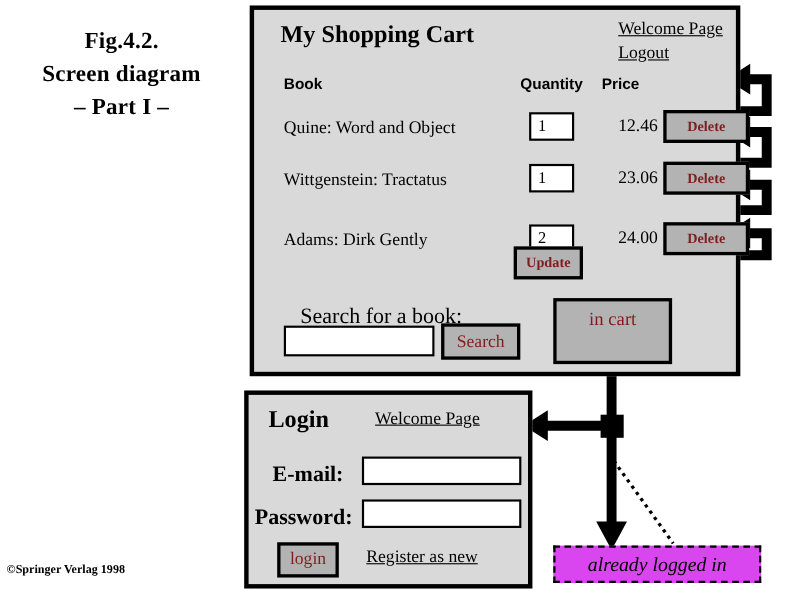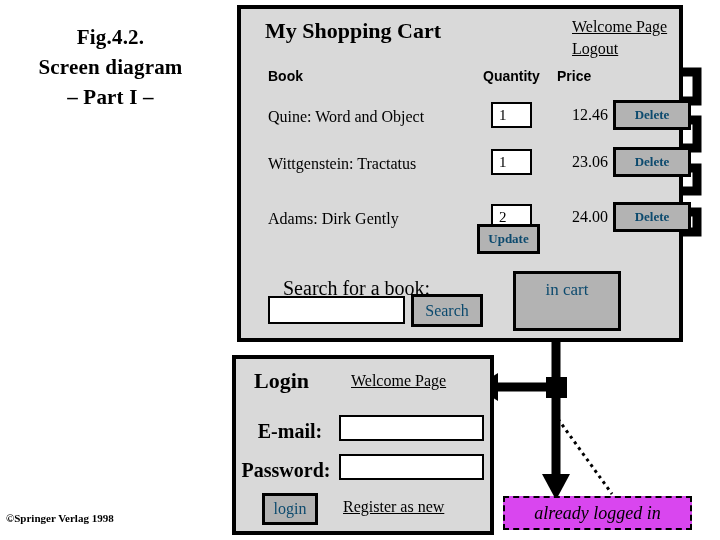--- a/index.html
+++ b/index.html
@@ -40,21 +40,20 @@
     font-size: 11px;
     white-space: nowrap;
   }
 
   
   .screen-panel {
     position: absolute;
     background: #d9d9d9;
     border: 4px solid #000000;
     box-sizing: border-box;
-    margin-left: 10px;
   }
 
   
   #cart-panel {
     left: 227px;
     top: 5px;
     width: 446px;
     height: 337px;
   }
   #cart-title {
@@ -125,21 +124,21 @@
     white-space: nowrap;
   }
 
   
   .ui-button {
     position: absolute;
     background: #b3b3b3;
     border: 3px solid #000000;
     box-sizing: border-box;
     font-family: "Liberation Serif", serif;
-    color: #0c4a6e;
+    color: #7f1d1d;
     text-align: center;
     cursor: pointer;
     padding: 0;
   }
   .delete-button {
     left: 372px;
     top: -2px;
     width: 78px;
     height: 30px;
     font-weight: bold;

